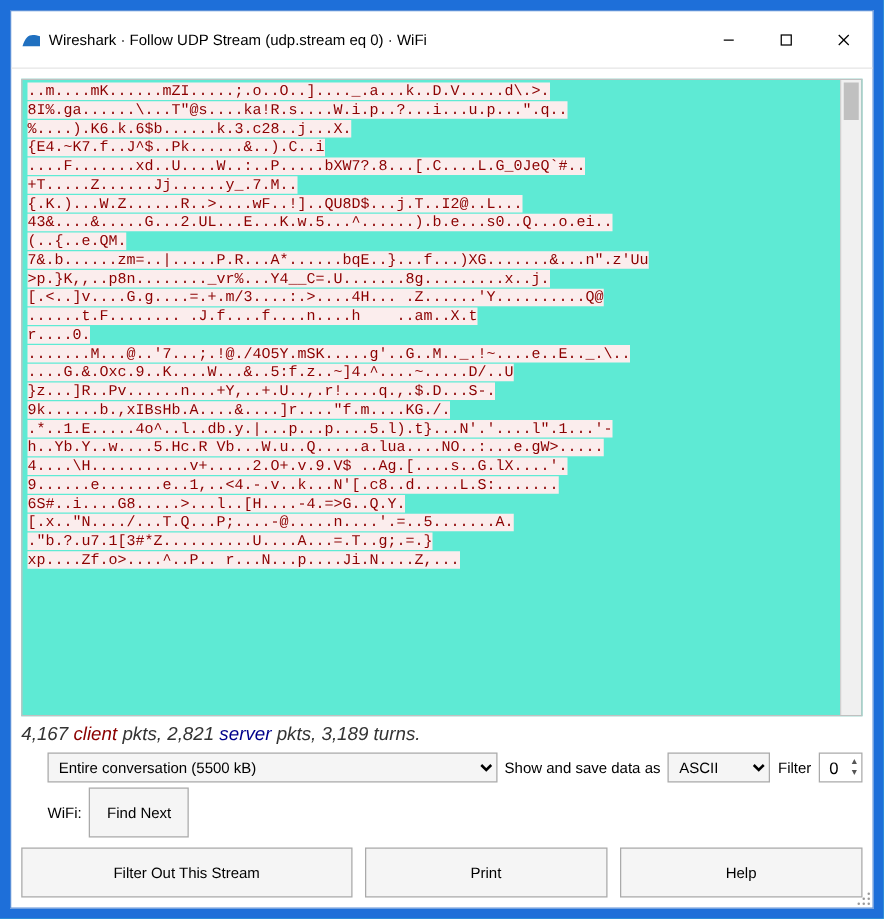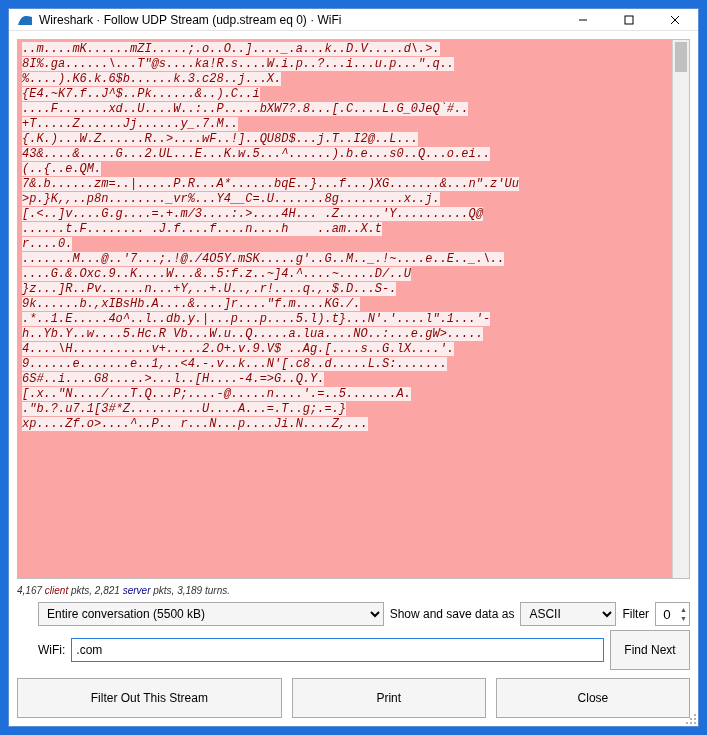--- a/index.html
+++ b/index.html
@@ -13,21 +13,21 @@
   }
   .window {
     background: #fff;
     width: 100%;
     height: 100%;
     border: 1px solid #5a8fd8;
     display: flex;
     flex-direction: column;
   }
   .titlebar {
-    height: 22px;
+    height: 46px;
     display: flex;
     align-items: center;
     padding-left: 8px;
     border-bottom: 1px solid #e5e5e5;
   }
   .titlebar .icon {
     width: 16px; height: 16px;
     margin-right: 6px;
     display: inline-block;
   }
@@ -48,22 +48,21 @@
     display: flex;
     flex-direction: column;
     padding: 8px;
     gap: 4px;
   }
   .streambox {
     flex: 1;
     border: 1px solid #c0c0c0;
     position: relative;
     overflow: hidden;
-    background: #fca5a5;
-    font-style: italic;
+    background: #5eead4;
   }
   .streamtext {
     padding: 2px 4px;
     font-family: "Consolas", "Courier New", monospace;
     font-size: 12px;
     line-height: 15px;
     white-space: pre-wrap;
     word-break: break-all;
     color: #8b0000;
   }
@@ -75,21 +74,21 @@
     background: #f0f0f0;
     border-left: 1px solid #d0d0d0;
   }
   .sbar .thumb {
     position: absolute;
     top: 2px; left: 2px; right: 2px;
     height: 30px;
     background: #c0c0c0;
   }
   .stats {
-    font-size: 10px;
+    font-size: 15px;
     font-style: italic;
     color: #333;
     padding: 2px 0;
   }
   .stats .cl { color: #8b0000; }
   .stats .sv { color: #00008b; }
   .row {
     display: flex;
     align-items: center;
     gap: 6px;
@@ -199,43 +198,42 @@
       <span>4,167</span>
       <span class="cl"> <span>client</span></span><span> pkts, </span><span>2,821</span>
       <span class="sv"> <span>server</span></span><span> pkts, </span><span>3,189 turns.</span>
     </div>
 
     <div class="row">
       <select class="convo">
         <option>Entire conversation (5500 kB)</option>
       </select>
       <span>Show and save data as</span>
-      <select style="width:96px">
+      <select style="width:82px">
         <option>ASCII</option>
       </select>
       <span>Filter</span>
       <div class="spin">
         <input value="0" style="">
         <div class="arrows">
             <span>▲</span>
             <span>▼</span>
           </div>
       </div>
     </div>
 
     <div class="row findrow">
       <span>WiFi:</span>
-      <input type="text" value=".com" style="">
       <button>Find Next</button>
     </div>
 
     <div class="btnrow">
       <button style="flex:1.4">Filter Out This Stream</button>
       <button>Print</button>
-      <button>Close</button>
+      <button>Help</button>
     </div>
 
   </div>
 </div>
 
 <div class="resize">
   <svg viewBox="0 0 14 14">
     <circle cx="12" cy="4" r="1" fill="#999"></circle>
     <circle cx="8" cy="8" r="1" fill="#999"></circle>
       <circle cx="12" cy="8" r="1" fill="#999"></circle>

